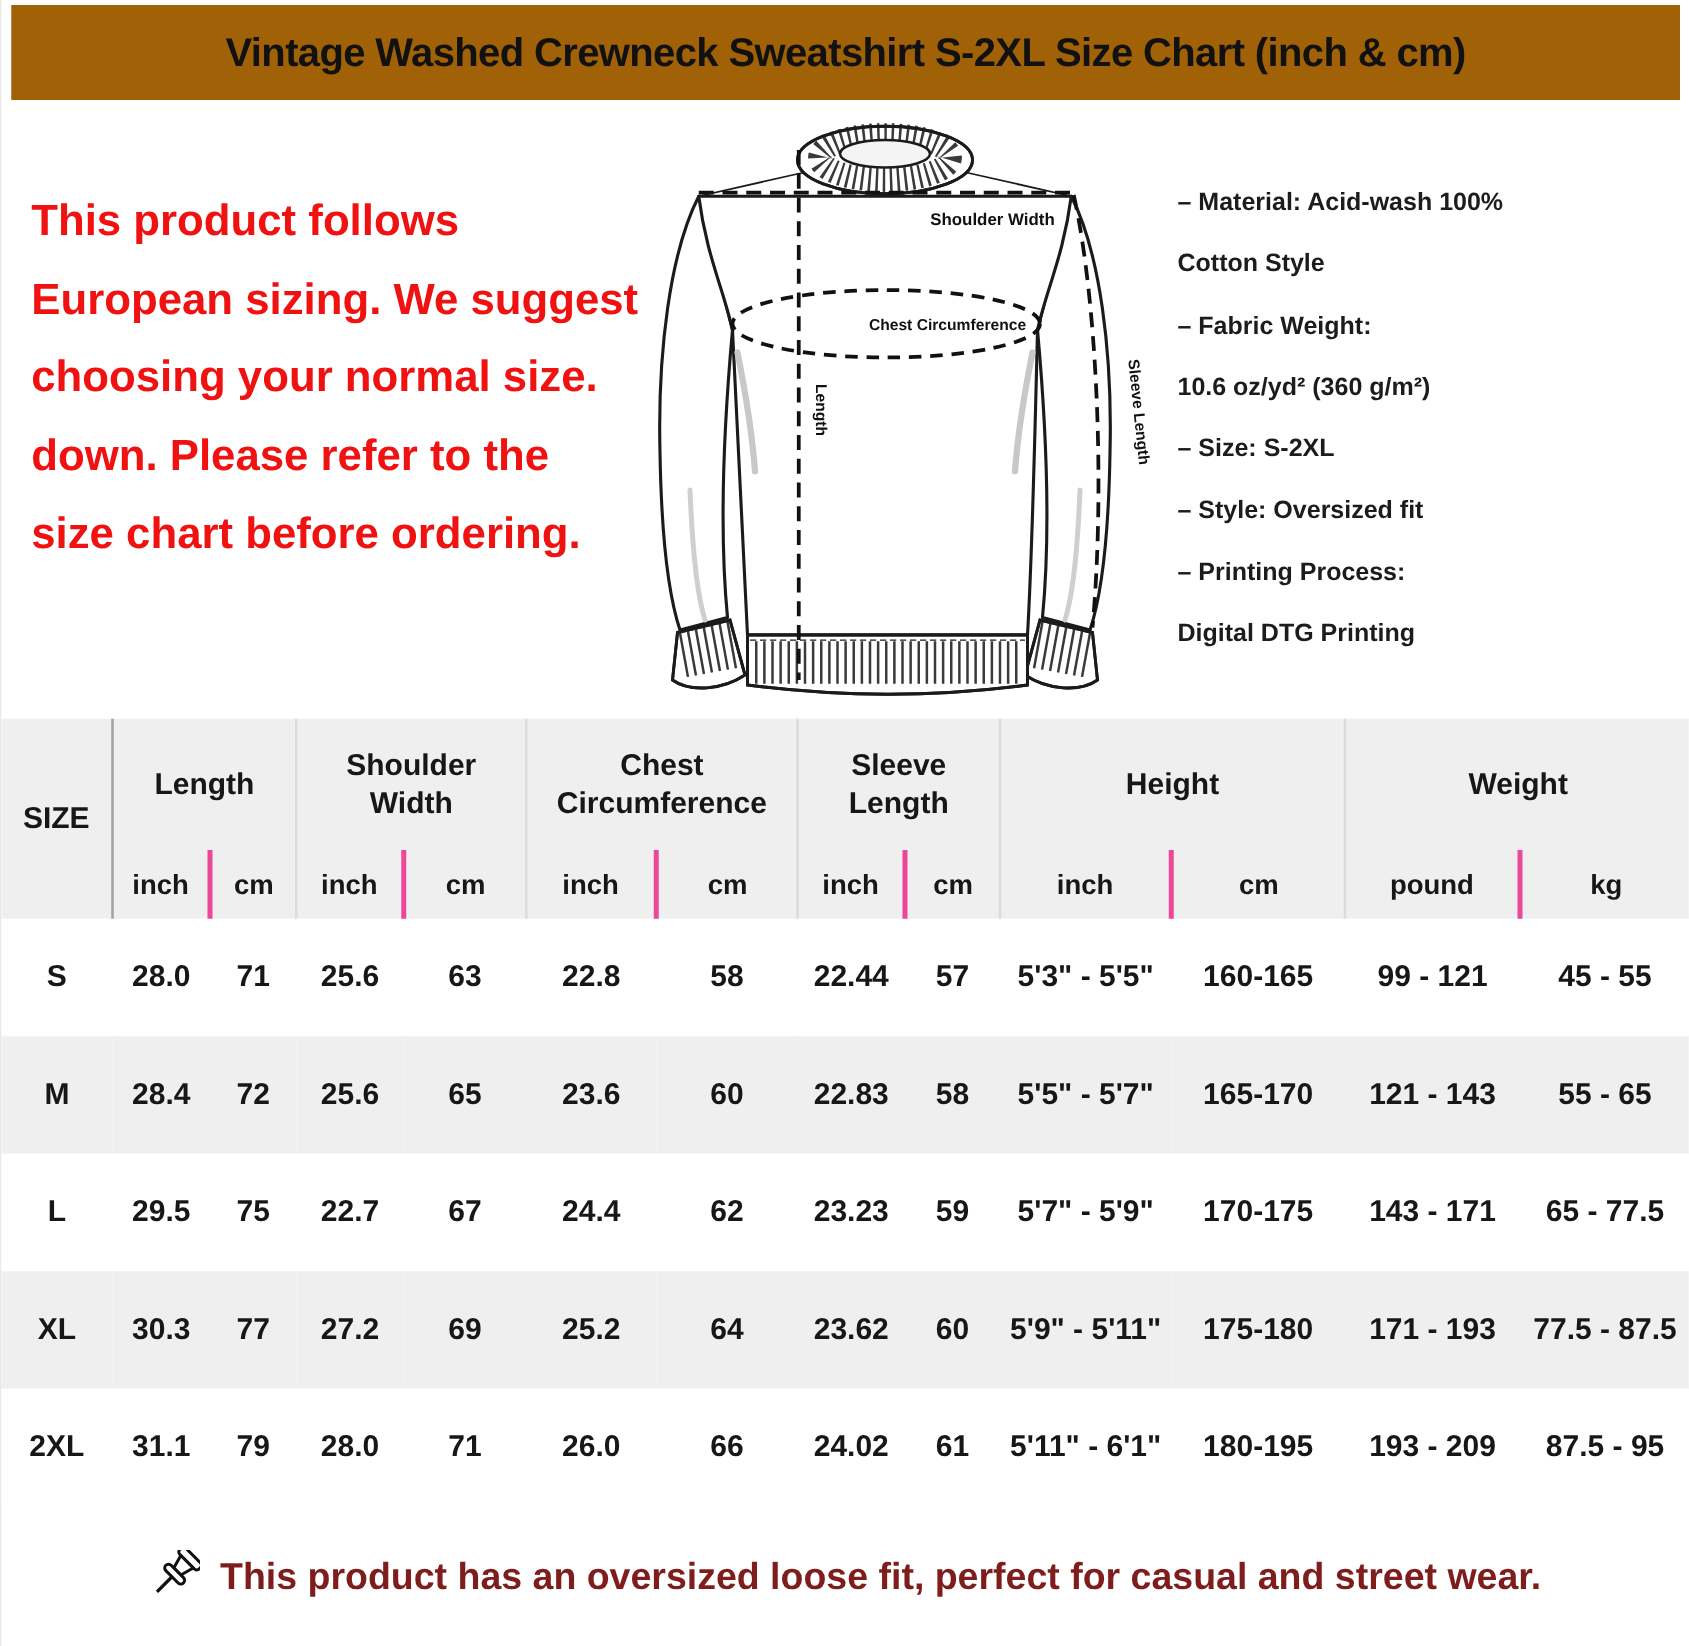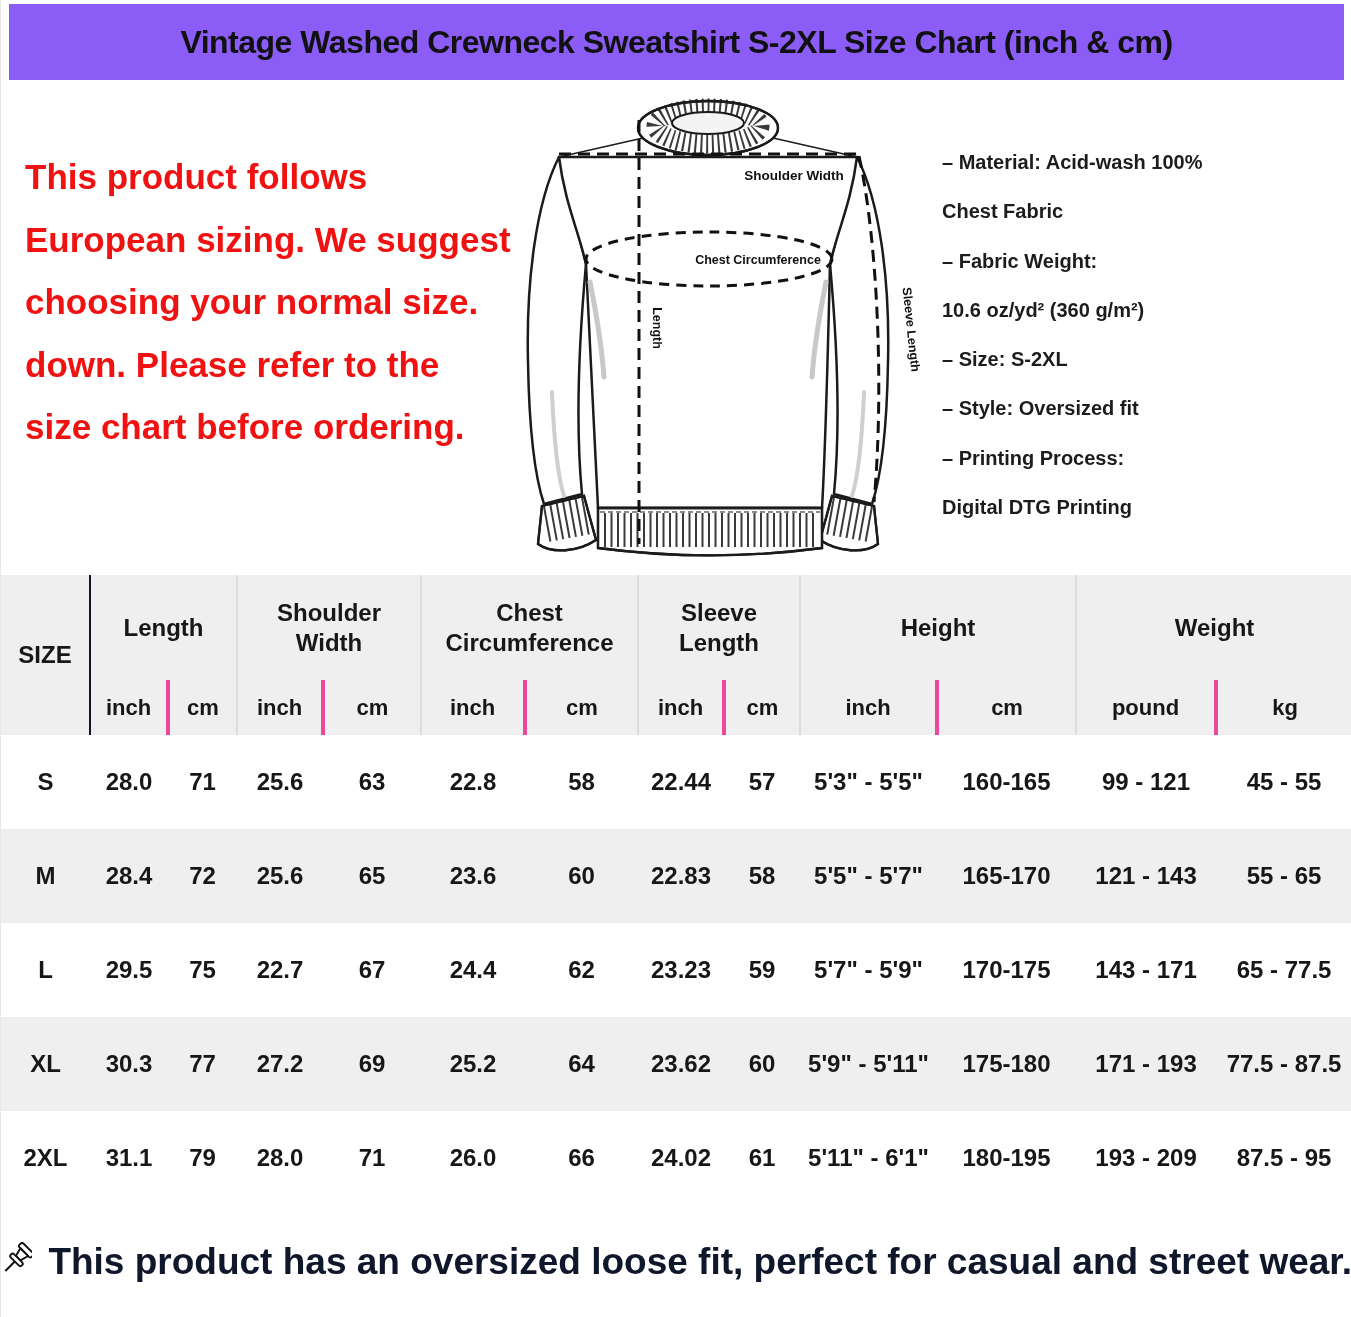--- a/index.html
+++ b/index.html
@@ -1,20 +1,20 @@
 <!DOCTYPE html>
 <html><head>
 <meta charset="utf-8">
 <style>
   html,body{margin:0;padding:0;background:#fff;}
   body{font-family:"Liberation Sans",sans-serif;color:#151515;}
   .page{position:relative;width:1351px;height:1317px;background:#fff;overflow:hidden;border-left:1px solid #e8e8e8;}
 
   
-  .banner{position:absolute;left:8px;top:4px;width:1335px;height:76px;background:#8b5cf6;
+  .banner{position:absolute;left:8px;top:4px;width:1335px;height:76px;background:#a16207;
           display:flex;align-items:center;justify-content:center;}
   .banner h1{margin:0;font-size:32px;font-weight:800;letter-spacing:-0.5px;color:#111;}
 
   
   .sizing-note{position:absolute;left:24px;top:146px;width:525px;}
   .sizing-note div{height:62.5px;line-height:62.5px;font-size:35px;font-weight:700;color:#F01111;white-space:nowrap;}
 
   
   .details{position:absolute;left:941px;top:138px;width:395px;}
   .details div{height:49.3px;line-height:49.3px;font-size:20px;font-weight:700;color:#1c1c1c;white-space:nowrap;}
@@ -26,30 +26,30 @@
   
   table.size-chart{position:absolute;left:0;top:575px;width:1351px;border-collapse:collapse;table-layout:fixed;}
   table.size-chart th,table.size-chart td{padding:0;text-align:center;vertical-align:middle;}
   thead th{background:#efefef;font-weight:700;color:#171717;}
   tr.grp th{height:105px;font-size:24px;line-height:30px;}
   tr.sub th{height:55px;font-size:22px;}
   th.size-col{font-size:25px;}
   .wrap{display:inline-block;}
   th.gsep,td.gsep{border-left:2px solid #dcdcdc;}
   tr.sub th.ssep{border-left:4px solid #ec4899;}
-  th.size-col{border-right:2px solid #0f172a;}
+  th.size-col{border-right:2px solid #a3a3a3;}
   tbody td{height:94px;font-size:24px;font-weight:600;color:#171717;}
   tbody td.size-col{font-weight:700;}
   tbody tr:nth-child(even){background:#efefef;}
   tbody tr:nth-child(odd){background:#ffffff;}
 
   
   .footer-note{position:absolute;left:0;top:1233px;width:1351px;height:58px;
                display:flex;align-items:center;justify-content:center;gap:16px;}
-  .footer-note .txt{font-size:37px;font-weight:700;color:#0f172a;white-space:nowrap;}
+  .footer-note .txt{font-size:30px;font-weight:700;color:#7f1d1d;white-space:nowrap;}
 </style>
 </head>
 <body>
 
 <div class="page">
 
   <div class="banner">
     <h1>Vintage Washed Crewneck Sweatshirt S-2XL Size Chart (inch &amp; cm)</h1>
   </div>
 
@@ -99,21 +99,21 @@
     <ellipse cx="203" cy="167" rx="123" ry="27" fill="none" stroke="#111" stroke-width="3" stroke-dasharray="10,7"></ellipse>
 
     <text x="288" y="88" font-size="13.5" text-anchor="middle">Shoulder Width</text>
     <text x="252" y="172" font-size="12.5" text-anchor="middle" stroke="#ffffff" stroke-width="7" paint-order="stroke">Chest Circumference</text>
     <text transform="translate(147,236) rotate(90)" font-size="12.5" text-anchor="middle">Length</text>
     <text transform="translate(401,238) rotate(84)" font-size="12.5" text-anchor="middle">Sleeve Length</text>
   </svg>
 
   <div class="details">
     <div>– Material: Acid-wash 100%</div>
-    <div>Chest Fabric</div>
+    <div>Cotton Style</div>
     <div>– Fabric Weight:</div>
     <div>10.6 oz/yd² (360 g/m²)</div>
     <div>– Size: S-2XL</div>
     <div>– Style: Oversized fit</div>
     <div>– Printing Process:</div>
     <div>Digital DTG Printing</div>
   </div>
 
   <table class="size-chart">
     <colgroup>

